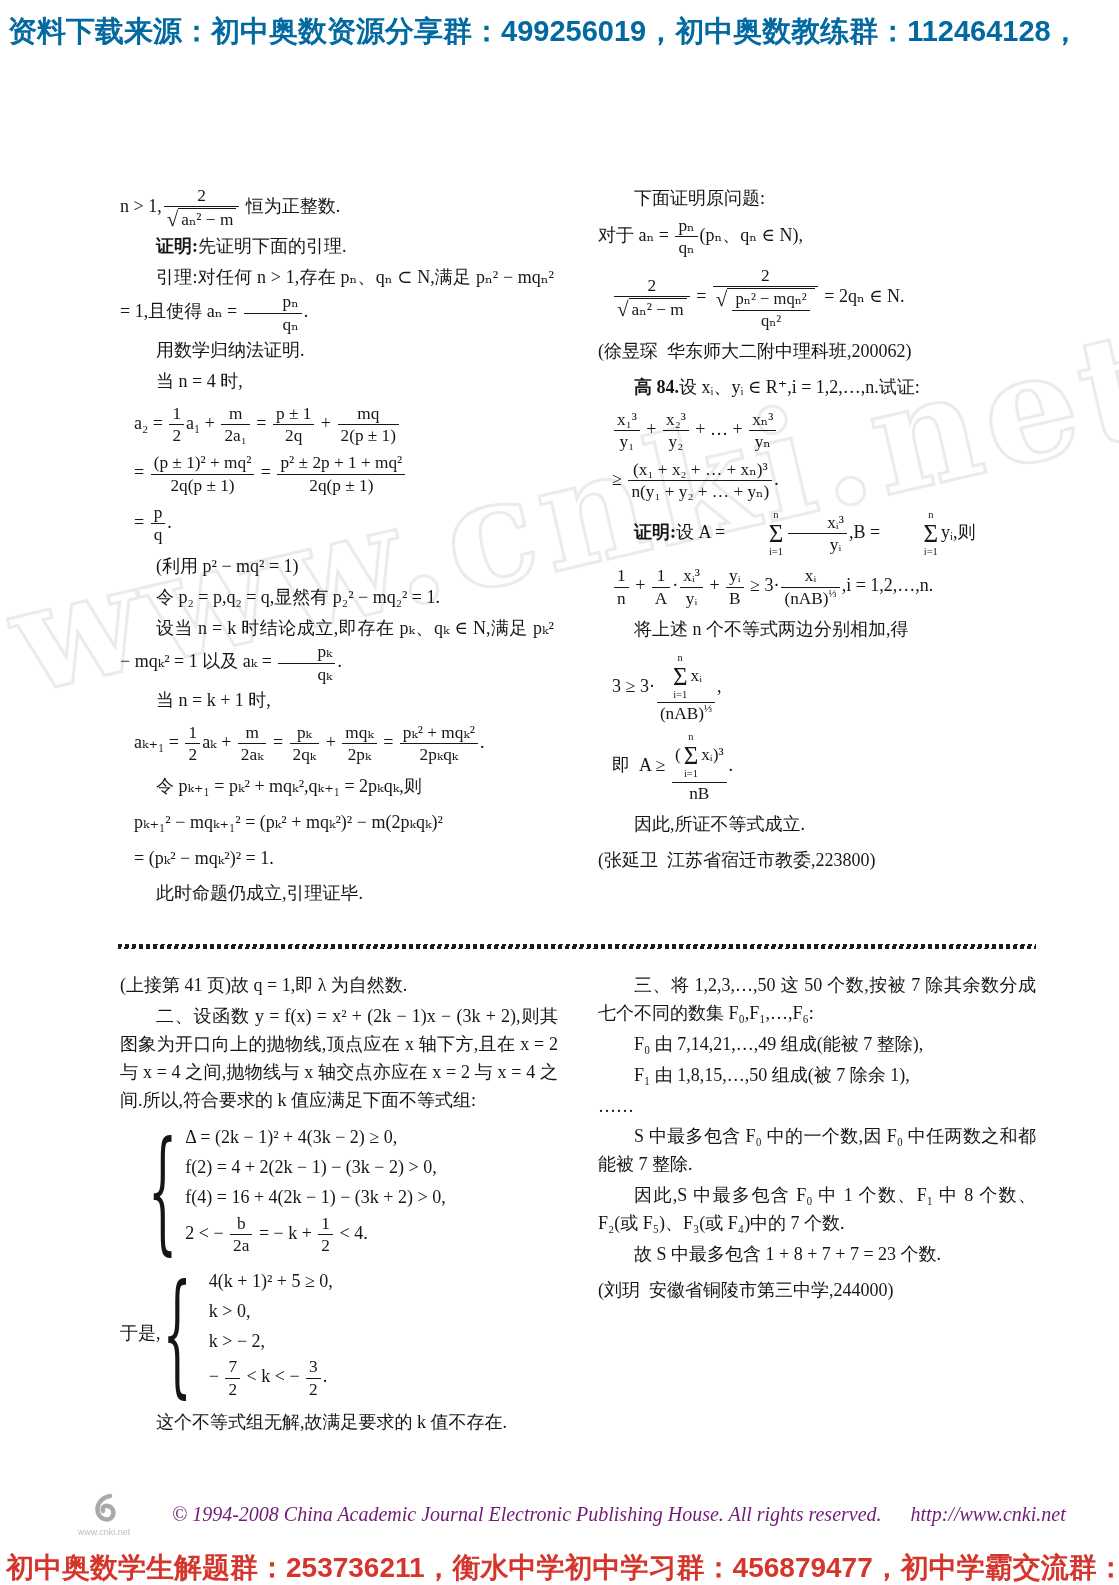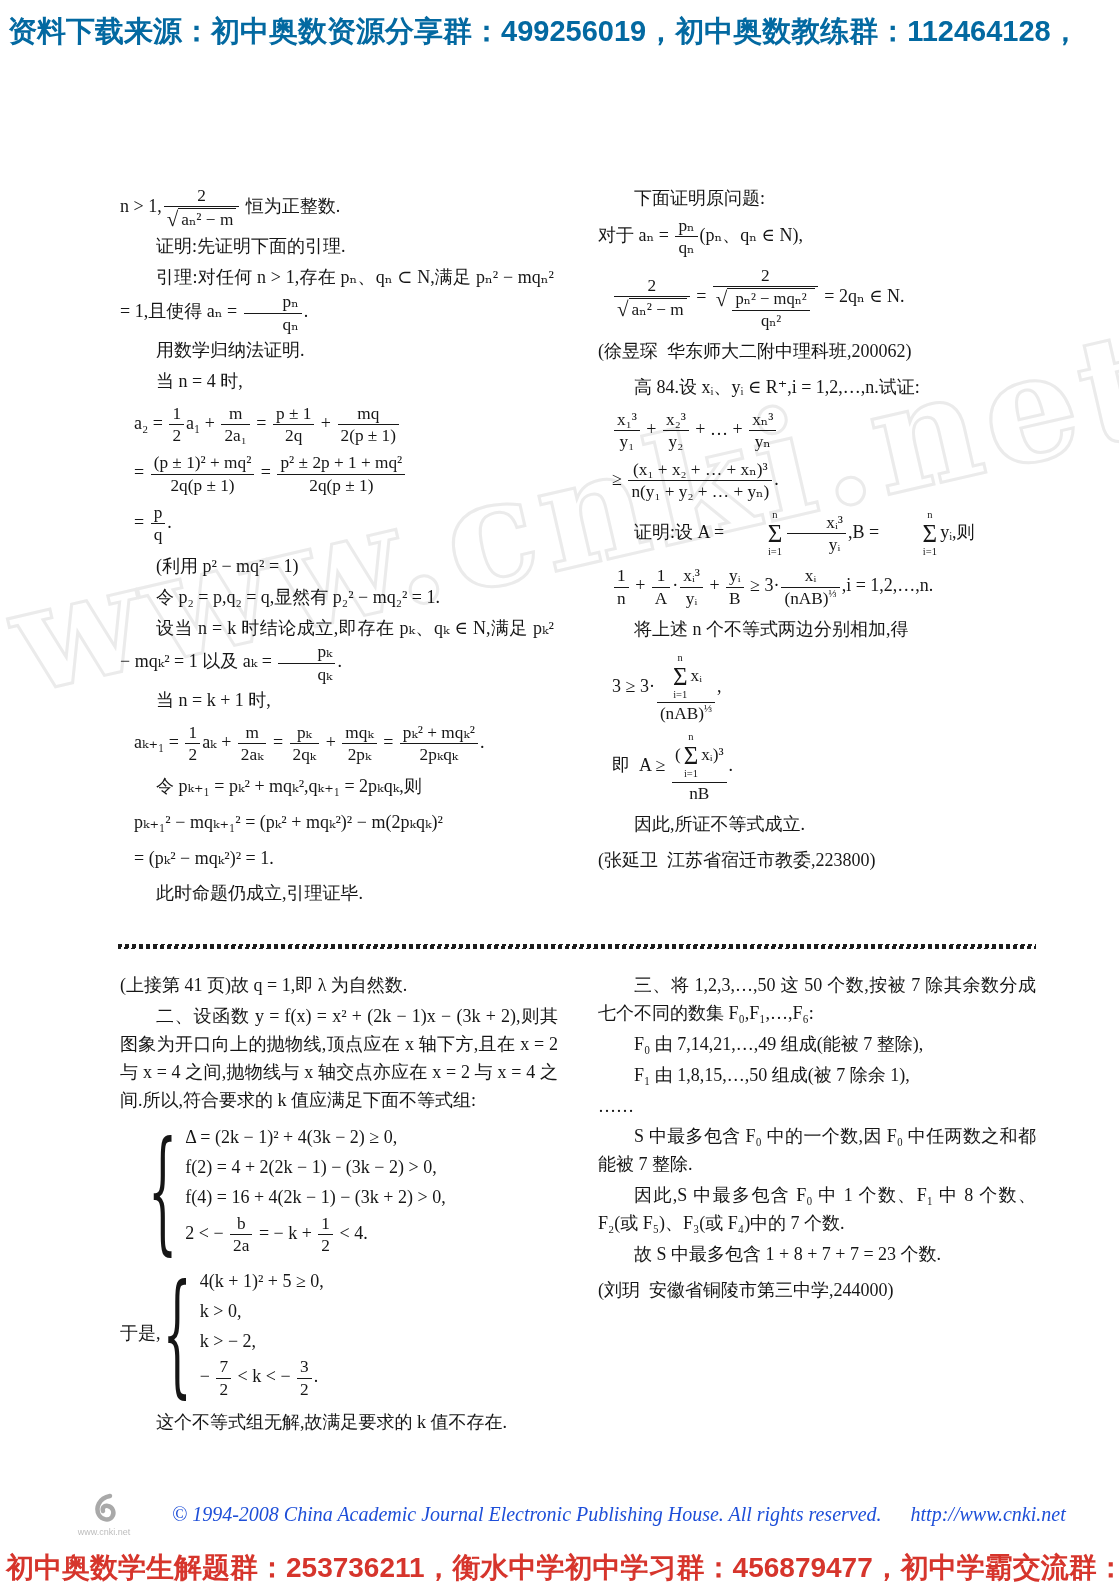--- a/index.html
+++ b/index.html
@@ -24,21 +24,21 @@
   .br{left:598px;top:972px;width:438px;}
 
   .divider{position:absolute;left:118px;top:944px;width:918px;height:5px;z-index:1;
            background:repeating-linear-gradient(100deg,#1d1d1d 0 4px,rgba(0,0,0,0) 4px 7px);}
 
   .blk{margin:0 0 3px 0;}
   .blk.p{text-indent:2em;}
   .blk.p0{text-indent:0;}
   .blk.fm{margin:8px 0 8px 14px;text-indent:0;}
   .blk.au{text-align:left;margin:8px 2px 8px 0;text-indent:0;}
-  .b{font-weight:normal;}
+  .b{font-weight:bold;}
 
   .frac{display:inline-block;vertical-align:middle;text-align:center;margin:0 2px;line-height:1.12;font-size:0.96em;}
   .frac>.num{display:block;border-bottom:1.6px solid #181818;padding:0 3px 1px;}
   .frac>.den{display:block;padding:1px 3px 0;}
 
   .sqrt{display:inline-flex;align-items:flex-start;vertical-align:middle;}
   .sqrt>.sign{font-size:1.22em;line-height:1.05;}
   .sqrt>.rad{border-top:1.6px solid #181818;padding:1px 3px 0;}
 
   .sum{display:inline-block;vertical-align:middle;text-align:center;line-height:1;margin:0 3px;}
@@ -50,21 +50,21 @@
   .sys{display:flex;align-items:center;margin:8px 0 8px 28px;text-indent:0;}
   .sys.labeled{margin-left:0;}
   .sys>.sys-label{margin-right:2px;}
   .sys>.brace{font-size:46px;line-height:1;margin-right:8px;transform-origin:center;
               font-family:"DejaVu Serif",serif;display:inline-block;}
   .sys .row{margin:2px 0;}
 
   .footer{position:absolute;left:52px;top:1492px;display:flex;align-items:center;z-index:2;}
   .logo{width:104px;text-align:center;margin-right:16px;}
   .logo-caption{font-size:9px;color:#bdbdbd;font-family:"Liberation Sans","DejaVu Sans",sans-serif;margin-top:-3px;}
-  .copyright{font-style:italic;color:#1d4ed8;font-size:20px;white-space:nowrap;}
+  .copyright{font-style:italic;color:#701a75;font-size:20px;white-space:nowrap;}
   .copyright .url{margin-left:24px;}
 </style>
 </head>
 <body>
 
 <div class="page">
 
   <div class="top-banner" style="color: #0369a1;">资料下载来源：初中奥数资源分享群：499256019，初中奥数教练群：112464128，</div>
 
   <div class="watermark">www.cnki.net</div>
@@ -124,21 +124,21 @@
         <span class="rows" style="display: inline-block;">
           <div class="row">Δ = (2k − 1)² + 4(3k − 2) ≥ 0,</div>
           <div class="row">f(2) = 4 + 2(2k − 1) − (3k − 2) &gt; 0,</div>
           <div class="row">f(4) = 16 + 4(2k − 1) − (3k + 2) &gt; 0,</div>
           <div class="row">2 &lt; − <span class="frac"><span class="num">b</span><span class="den">2a</span></span> = − k + <span class="frac"><span class="num">1</span><span class="den">2</span></span> &lt; 4.</div>
         </span>
       </div>
       <div class="blk sys labeled">
         <span class="sys-label">于是,</span>
         <span class="brace" style="transform: scaleY(2.88);">{</span>
-        <span class="rows" style="display: inline-block;">
+        <span class="rows" style="display: inline-block; margin-left: 9px;">
           <div class="row">4(k + 1)² + 5 ≥ 0,</div>
           <div class="row">k &gt; 0,</div>
           <div class="row">k &gt; − 2,</div>
           <div class="row">− <span class="frac"><span class="num">7</span><span class="den">2</span></span> &lt; k &lt; − <span class="frac"><span class="num">3</span><span class="den">2</span></span>.</div>
         </span>
       </div>
       <div class="blk p">这个不等式组无解,故满足要求的 k 值不存在.</div>
     </div>
   <div class="col br">
       <div class="blk p">三、将 1,2,3,…,50 这 50 个数,按被 7 除其余数分成七个不同的数集 F₀,F₁,…,F₆:</div>

